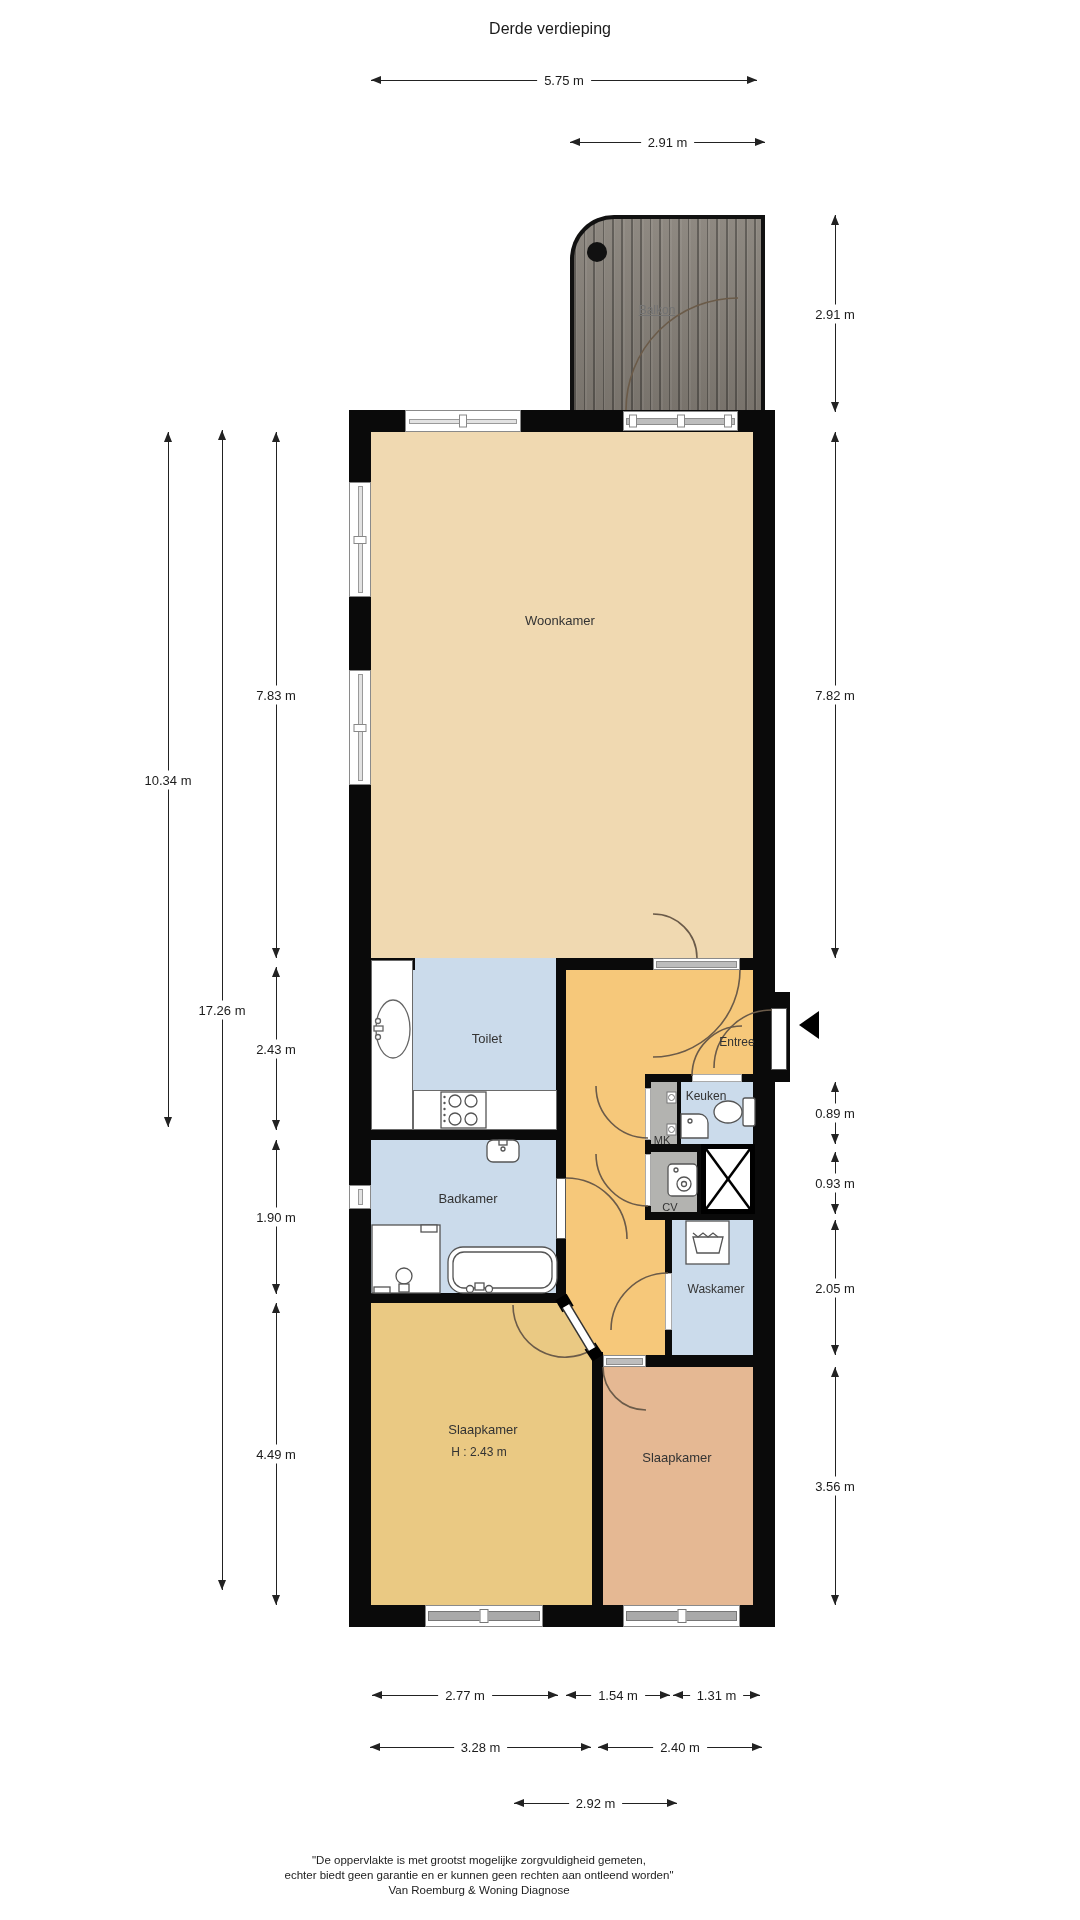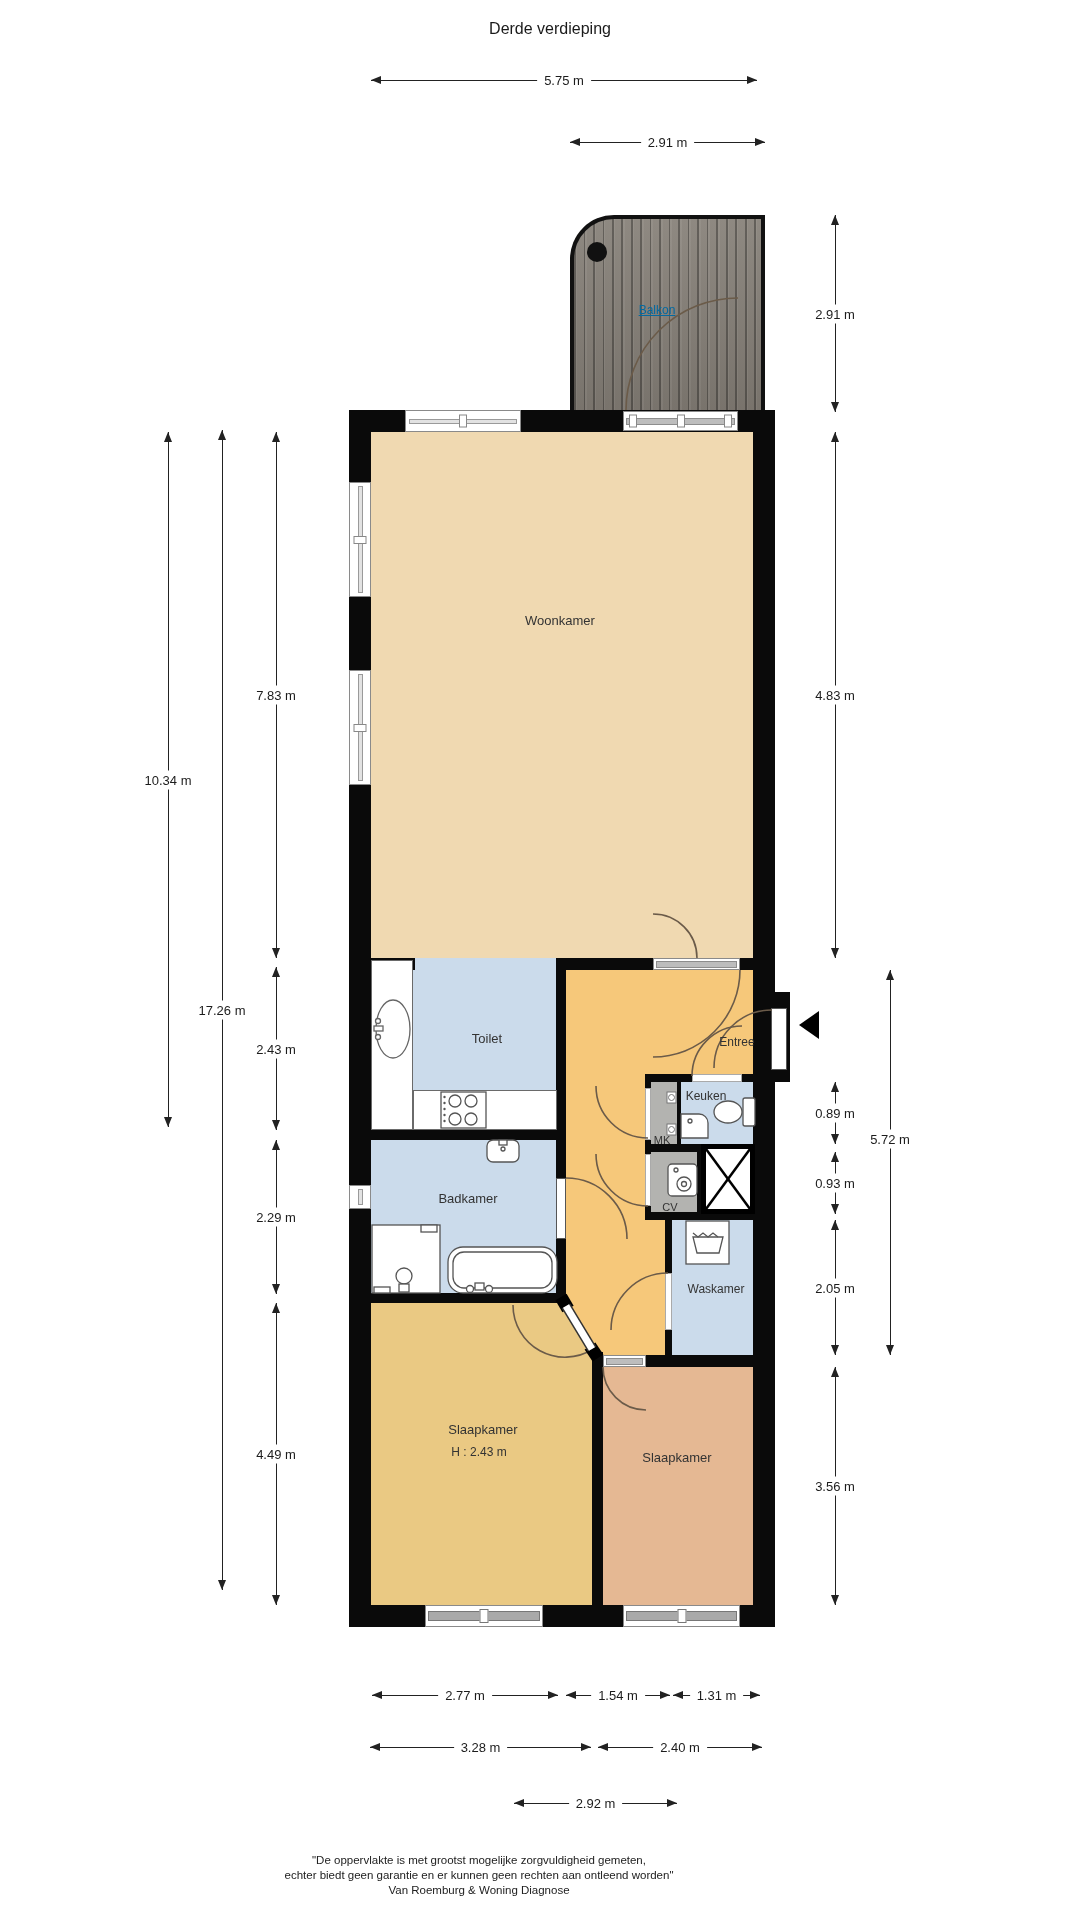--- a/index.html
+++ b/index.html
@@ -241,21 +241,21 @@
         <circle cx="671.5" cy="1129.5" r="3"></circle>
     </g>
 
     <g fill="#fff" stroke="#555" stroke-width="1.3">
       <rect x="686" y="1221" width="43" height="43"></rect>
       <path d="M693 1237 h30 l-4 16 h-22 z"></path>
       <path d="M693 1233 l5 4 l5 -4 l5 4 l5 -4 l5 4" fill="none"></path>
     </g>
   </svg>
 
-  <div class="rlabel f12" style="left:657px;top:310px;color:#0369a1;text-decoration:underline;">Balkon</div>
+  <div class="rlabel f12" style="left:657px;top:310px;color:#737373;text-decoration:underline;">Balkon</div>
   <div class="rlabel f13" style="left:560px;top:620px;">Woonkamer</div>
   <div class="rlabel f13" style="left:487px;top:1038px;">Toilet</div>
   <div class="rlabel f12" style="left:737px;top:1042px;">Entree</div>
   <div class="rlabel f12" style="left:706px;top:1096px;">Keuken</div>
   <div class="rlabel f11" style="left:662px;top:1113px;">MK</div>
   <div class="rlabel f11" style="left:670px;top:1180px;">CV</div>
   <div class="rlabel f13" style="left:468px;top:1198px;">Badkamer</div>
   <div class="rlabel f12" style="left:716px;top:1289px;">Waskamer</div>
   <div class="rlabel f13" style="left:483px;top:1429px;">Slaapkamer</div>
   <div class="rlabel f12" style="left:479px;top:1452px;">H : 2.43 m</div>
@@ -295,58 +295,52 @@
   <div class="dimv" style="left:236px;top:967px;width:80px;height:163px;">
     <span class="dl"></span>
       <span class="ah t"></span>
       <span class="ah b"></span>
     <span class="dt">2.43 m</span>
     </div>
   <div class="dimv" style="left:236px;top:1140px;width:80px;height:154px;">
     <span class="dl"></span>
       <span class="ah t"></span>
       <span class="ah b"></span>
-    <span class="dt">2.29 m</span>
+    <span class="dt">1.90 m</span>
     </div>
   <div class="dimv" style="left:236px;top:1303px;width:80px;height:302px;text-decoration:underline;">
     <span class="dl"></span>
       <span class="ah t"></span>
       <span class="ah b"></span>
     <span class="dt">4.49 m</span>
     </div>
 
   <div class="dimv" style="left:795px;top:215px;width:80px;height:197px;">
     <span class="dl"></span>
       <span class="ah t"></span>
       <span class="ah b"></span>
     <span class="dt">2.91 m</span>
     </div>
   <div class="dimv" style="left:795px;top:432px;width:80px;height:526px;">
     <span class="dl"></span>
       <span class="ah t"></span>
       <span class="ah b"></span>
-    <span class="dt">4.83 m</span>
+    <span class="dt">7.82 m</span>
     </div>
   <div class="dimv" style="left:795px;top:1082px;width:80px;height:62px;">
     <span class="dl"></span>
       <span class="ah t"></span>
       <span class="ah b"></span>
     <span class="dt">0.89 m</span>
     </div>
   <div class="dimv" style="left:795px;top:1152px;width:80px;height:62px;">
     <span class="dl"></span>
       <span class="ah t"></span>
       <span class="ah b"></span>
     <span class="dt">0.93 m</span>
-    </div>
-  <div class="dimv" style="left:850px;top:970px;width:80px;height:385px;">
-    <span class="dl"></span>
-      <span class="ah t"></span>
-      <span class="ah b"></span>
-    <span class="dt" style="top:44%;">5.72 m</span>
     </div>
   <div class="dimv" style="left:795px;top:1220px;width:80px;height:135px;">
     <span class="dl"></span>
       <span class="ah t"></span>
       <span class="ah b"></span>
     <span class="dt">2.05 m</span>
     </div>
   <div class="dimv" style="left:795px;top:1367px;width:80px;height:238px;">
     <span class="dl"></span>
       <span class="ah t"></span>

